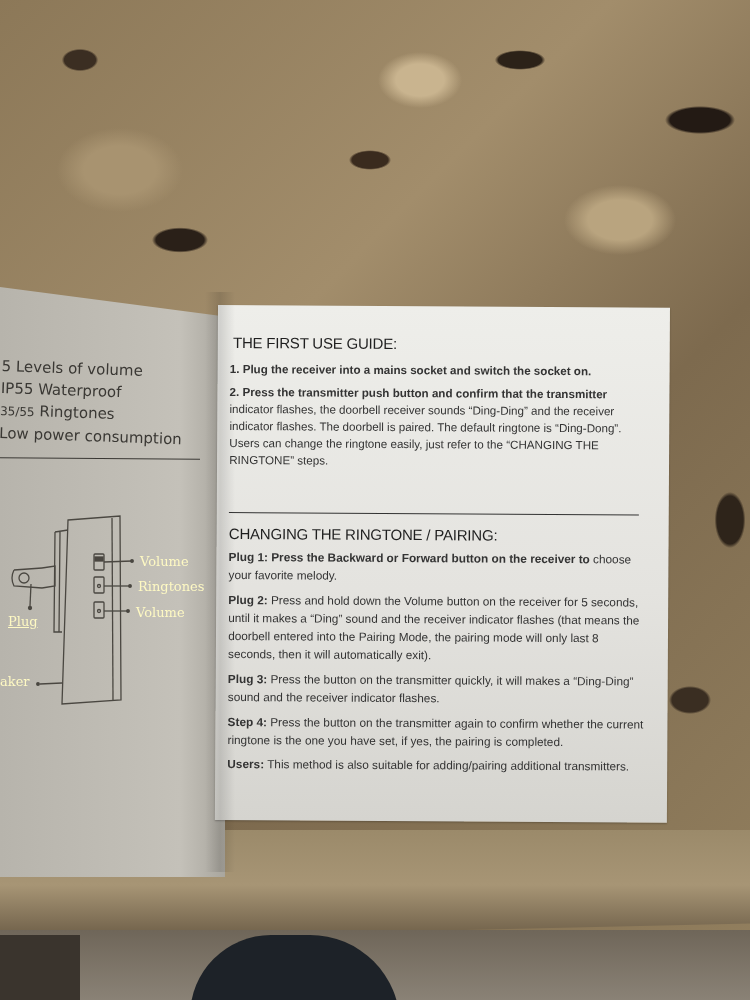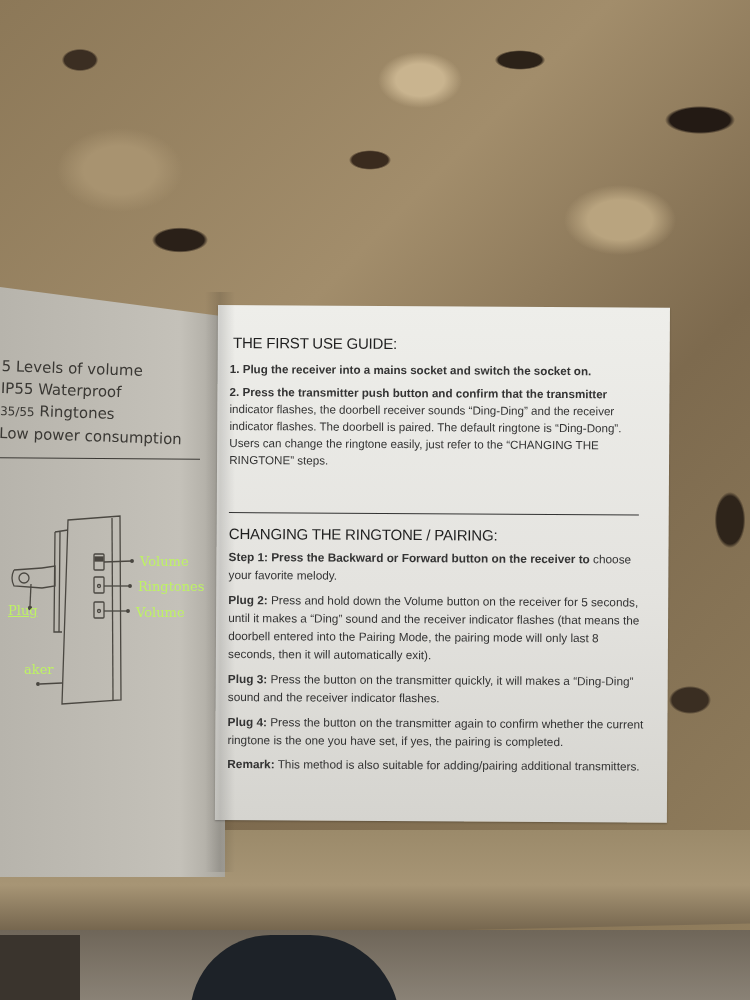--- a/index.html
+++ b/index.html
@@ -63,21 +63,21 @@
   .features { position:absolute; left:2px; top:355px; transform:rotate(2deg); transform-origin:left top; }
   .feature {
     font-family:"DejaVu Sans", sans-serif; font-size:15px; color:#3a3834;
     line-height:22px; white-space:nowrap;
   }
   .feature.small-num .num { font-size:12px; }
   .left-rule { position:absolute; left:0; top:458px; width:200px; height:1px; background:#3a3834; transform:rotate(0.4deg); }
 
   .diagram { position:absolute; left:0; top:510px; width:220px; height:200px; }
   .diagram .label {
-    position:absolute; font-family:"DejaVu Serif", serif; font-size:13px; color:#bef264; white-space:nowrap;
+    position:absolute; font-family:"DejaVu Serif", serif; font-size:13px; color:#fef9c3; white-space:nowrap;
   }
 
   
   .doc {
     position:absolute; left:230px; top:334px; width:420px;
     color:#2b2b2b; transform:rotate(0.35deg); transform-origin:top left;
   }
   .h1 { font-size:15px; font-weight:normal; color:#1f1f1f; margin:0 0 9px 3px; letter-spacing:-0.2px; }
   .p { font-size:11.6px; line-height:17px; margin:0 0 5px 0; color:#333; }
   .bold-line { font-weight:bold; }
@@ -135,44 +135,44 @@
         <circle cx="130" cy="76" r="1.3" fill="#4a4741"></circle>
       <line x1="104" y1="101" x2="128" y2="101"></line>
         <circle cx="128" cy="101" r="1.3" fill="#4a4741"></circle>
       <line x1="62" y1="173" x2="40" y2="174"></line>
         <circle cx="38" cy="174" r="1.3" fill="#4a4741"></circle>
     </g>
   </svg>
   <span class="label" style="left:140px;top:44px;">Volume</span>
   <span class="label" style="left:138px;top:69px;">Ringtones</span>
   <span class="label" style="left:136px;top:95px;">Volume</span>
-  <span class="label" style="left:8px;top:93px;text-decoration:underline;">Plug</span>
-  <span class="label" style="left:0px;top:152px;padding-left:24px;">aker</span>
+  <span class="label" style="left:8px;top:104px;text-decoration:underline;">Plug</span>
+  <span class="label" style="left:0px;top:164px;">aker</span>
 </div>
 
 <div class="doc">
   <div class="h1">THE FIRST USE GUIDE:</div>
   <div class="p bold-line">1. Plug the receiver into a mains socket and switch the socket on.</div>
   <div class="p" style="margin-top:6px;">
     <span class="bold-line">2. Press the transmitter push button and confirm that the transmitter</span>
     <span>indicator flashes, the doorbell receiver sounds “Ding-Ding” and the receiver indicator flashes. The doorbell is paired. The default ringtone is “Ding-Dong”. Users can change the ringtone easily, just refer to the “CHANGING THE RINGTONE” steps.</span>
   </div>
 
   <div class="section-rule"></div>
 
   <div class="h2">CHANGING THE RINGTONE / PAIRING:</div>
 
   <div class="step">
-    <span class="k">Step 1:</span><span class="k"> Press the Backward or Forward button on the receiver to</span><span> choose your favorite melody.</span>
+    <span class="k">Plug 1:</span><span class="k"> Press the Backward or Forward button on the receiver to</span><span> choose your favorite melody.</span>
   </div>
   <div class="step" style="margin-top:7px;">
     <span class="k">Plug 2:</span><span>  Press and hold down the Volume button on the receiver for 5 seconds, until it makes a “Ding” sound and the receiver indicator flashes (that means the doorbell entered into the Pairing Mode, the pairing mode will only last 8 seconds, then it will automatically exit).</span>
   </div>
   <div class="step" style="margin-top:7px;">
     <span class="k">Plug 3:</span><span> Press the button on the transmitter quickly, it will makes a “Ding-Ding” sound and the receiver indicator flashes.</span>
   </div>
   <div class="step" style="margin-top:7px;">
-    <span class="k">Plug 4:</span><span> Press the button on the transmitter again to confirm whether the current ringtone is the one you have set, if yes, the pairing is completed.</span>
+    <span class="k">Step 4:</span><span> Press the button on the transmitter again to confirm whether the current ringtone is the one you have set, if yes, the pairing is completed.</span>
   </div>
   <div class="step" style="margin-top:6px;">
-    <span class="k">Remark:</span><span> This method is also suitable for adding/pairing additional transmitters.</span>
+    <span class="k">Users:</span><span> This method is also suitable for adding/pairing additional transmitters.</span>
   </div>
 </div>
 
 </body></html>

